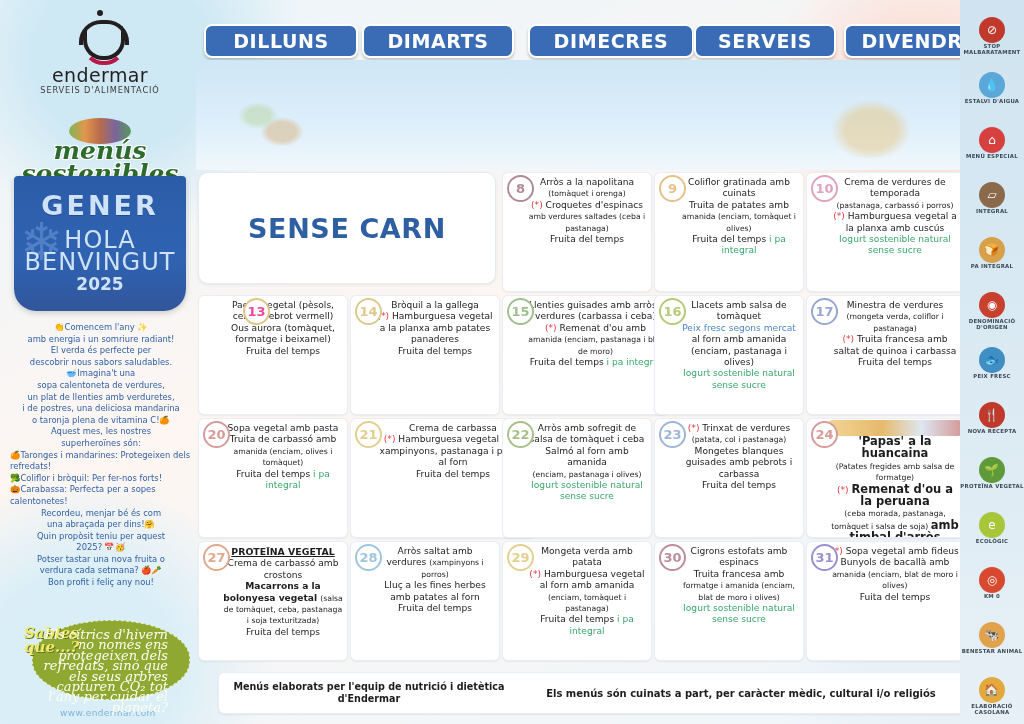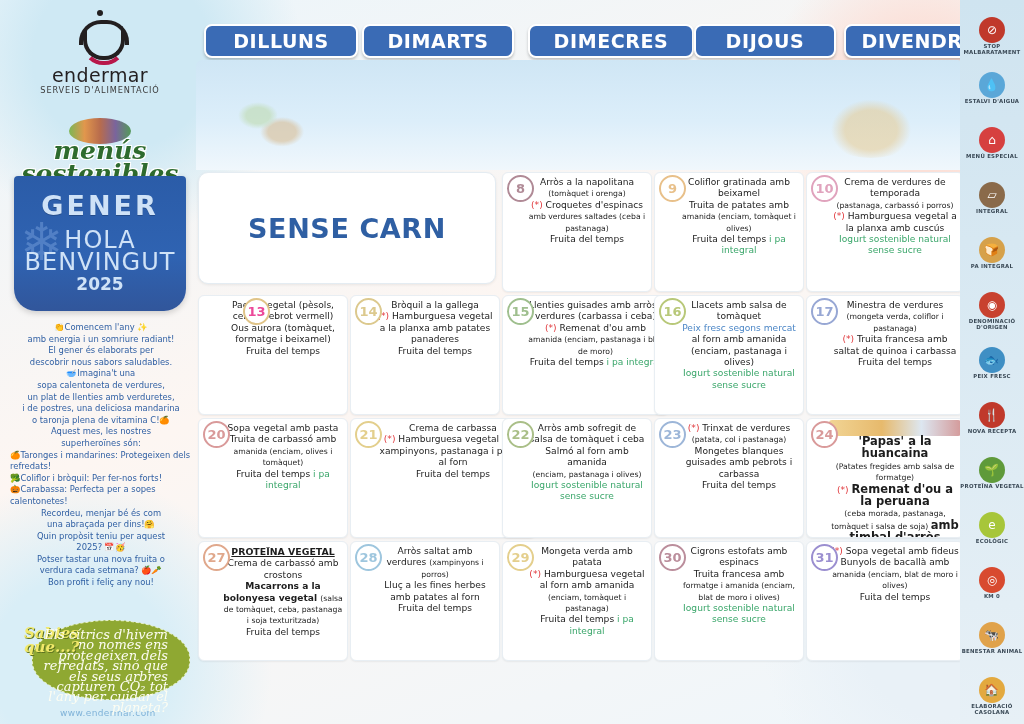--- a/index.html
+++ b/index.html
@@ -214,21 +214,21 @@
       <div class="hola">
         <span>HOLA</span><br>
         <span>BENVINGUT</span>
       </div>
       <div class="year">2025</div>
     </div>
 
     <div class="left-text" id="intro">
         <p>👏Comencem l'any ✨</p>
         <p>amb energia i un somriure radiant!</p>
-        <p>El gener és elaborats per</p>
+        <p>El verda és perfecte per</p>
         <p>descobrir nous sabors saludables.</p>
         <p>🥣Imagina't una</p>
         <p>sopa calentoneta de verdures,</p>
         <p>un plat de llenties amb verduretes,</p>
         <p>i de postres, una deliciosa mandarina</p>
         <p>o taronja plena de vitamina C!🍊</p>
         <p>Aquest mes, les nostres</p>
         <p>superheroïnes són:</p>
         <p class="bullet">🍊Taronges i mandarines: Protegeixen dels refredats!</p>
         <p class="bullet">🥦Coliflor i bròquil: Per fer-nos forts!</p>
@@ -258,21 +258,21 @@
       <div class="daypill" style="left: 8px; width: 150px;">
         <span>DILLUNS</span>
       </div>
       <div class="daypill" style="left: 166px; width: 148px;">
         <span>DIMARTS</span>
       </div>
       <div class="daypill" style="left: 332px; width: 162px;">
         <span>DIMECRES</span>
       </div>
       <div class="daypill" style="left: 498px; width: 138px;">
-        <span>DIJOUS</span>
+        <span>SERVEIS</span>
       </div>
       <div class="daypill" style="left: 648px; width: 160px;">
         <span>DIVENDRES</span>
       </div>
     </div>
 
   <div id="cal">
     <div class="schoolhdr">
       <div class="deco" style="left:30px;top:34px;width:80px;height:54px;background:radial-gradient(ellipse at 40% 40%,#bcd9a8 0 12px,rgba(188,217,168,0) 20px),radial-gradient(ellipse at 70% 70%,#d8b88a 0 14px,rgba(216,184,138,0) 22px);"></div>
       <div class="deco" style="left:620px;top:28px;width:110px;height:70px;background:radial-gradient(ellipse at 50% 60%,#e6c98e 0 26px,rgba(230,201,142,0) 40px);border-radius:50%;"></div>
@@ -289,21 +289,21 @@
             <span class="ln"><span>Arròs a la napolitana</span></span>
             <span class="ln"><span class="small">(tomàquet i orenga)</span></span>
             <span class="ln"><span class="ast">(*) </span><span>Croquetes d'espinacs</span></span>
             <span class="ln"><span class="small">amb verdures saltades (ceba i pastanaga)</span></span>
             <span class="ln"><span>Fruita del temps</span></span>
           </div>
         </div>
         <div class="cell" style="left: 458px; top: 112px; width: 148px; height: 118px;">
           <div class="num" style="border-color: rgb(232, 192, 138); color: rgb(232, 192, 138);">9</div>
           <div class="body">
-            <span class="ln"><span>Coliflor gratinada amb beixamel</span></span>
+            <span class="ln"><span>Coliflor gratinada amb cuinats</span></span>
             <span class="ln"><span>Truita de patates amb</span></span>
             <span class="ln"><span class="small">amanida (enciam, tomàquet i olives)</span></span>
             <span class="ln"><span>Fruita del temps </span><span class="green">i pa integral</span></span>
           </div>
         </div>
         <div class="cell" style="left: 610px; top: 112px; width: 156px; height: 118px;">
           <div class="num" style="border-color: rgb(224, 163, 189); color: rgb(224, 163, 189);">10</div>
           <div class="body">
             <span class="ln"><span>Crema de verdures de temporada </span></span>
             <span class="ln"><span class="small">(pastanaga, carbassó i porros)</span></span>
@@ -440,20 +440,24 @@
           <div class="body">
             <span class="ln"><span class="ast">(*) </span><span>Sopa vegetal amb fideus</span></span>
             <span class="ln"><span>Bunyols de bacallà amb</span></span>
             <span class="ln"><span class="small">amanida (enciam, blat de moro i olives)</span></span>
             <span class="ln"><span>Fuita del temps</span></span>
           </div>
         </div>
       </div>
   </div>
 
+  <div id="note">
+    <div class="l">Menús elaborats per l'equip de nutrició i dietètica d'Endermar</div>
+    <div class="r">Els menús són cuinats a part, per caràcter mèdic, cultural i/o religiós</div>
+  </div>
 
   <div id="rail">
       <div style="height: 14px;"></div>
       <div class="railitem">
         <div class="glyph">
           <div class="shield" style="background: rgb(192, 57, 43); display: flex; align-items: center; justify-content: center; font-size: 12px;">⊘</div>
         </div>
         <div class="lbl">STOP MALBARATAMENT</div>
       </div>
       <div class="railitem">

